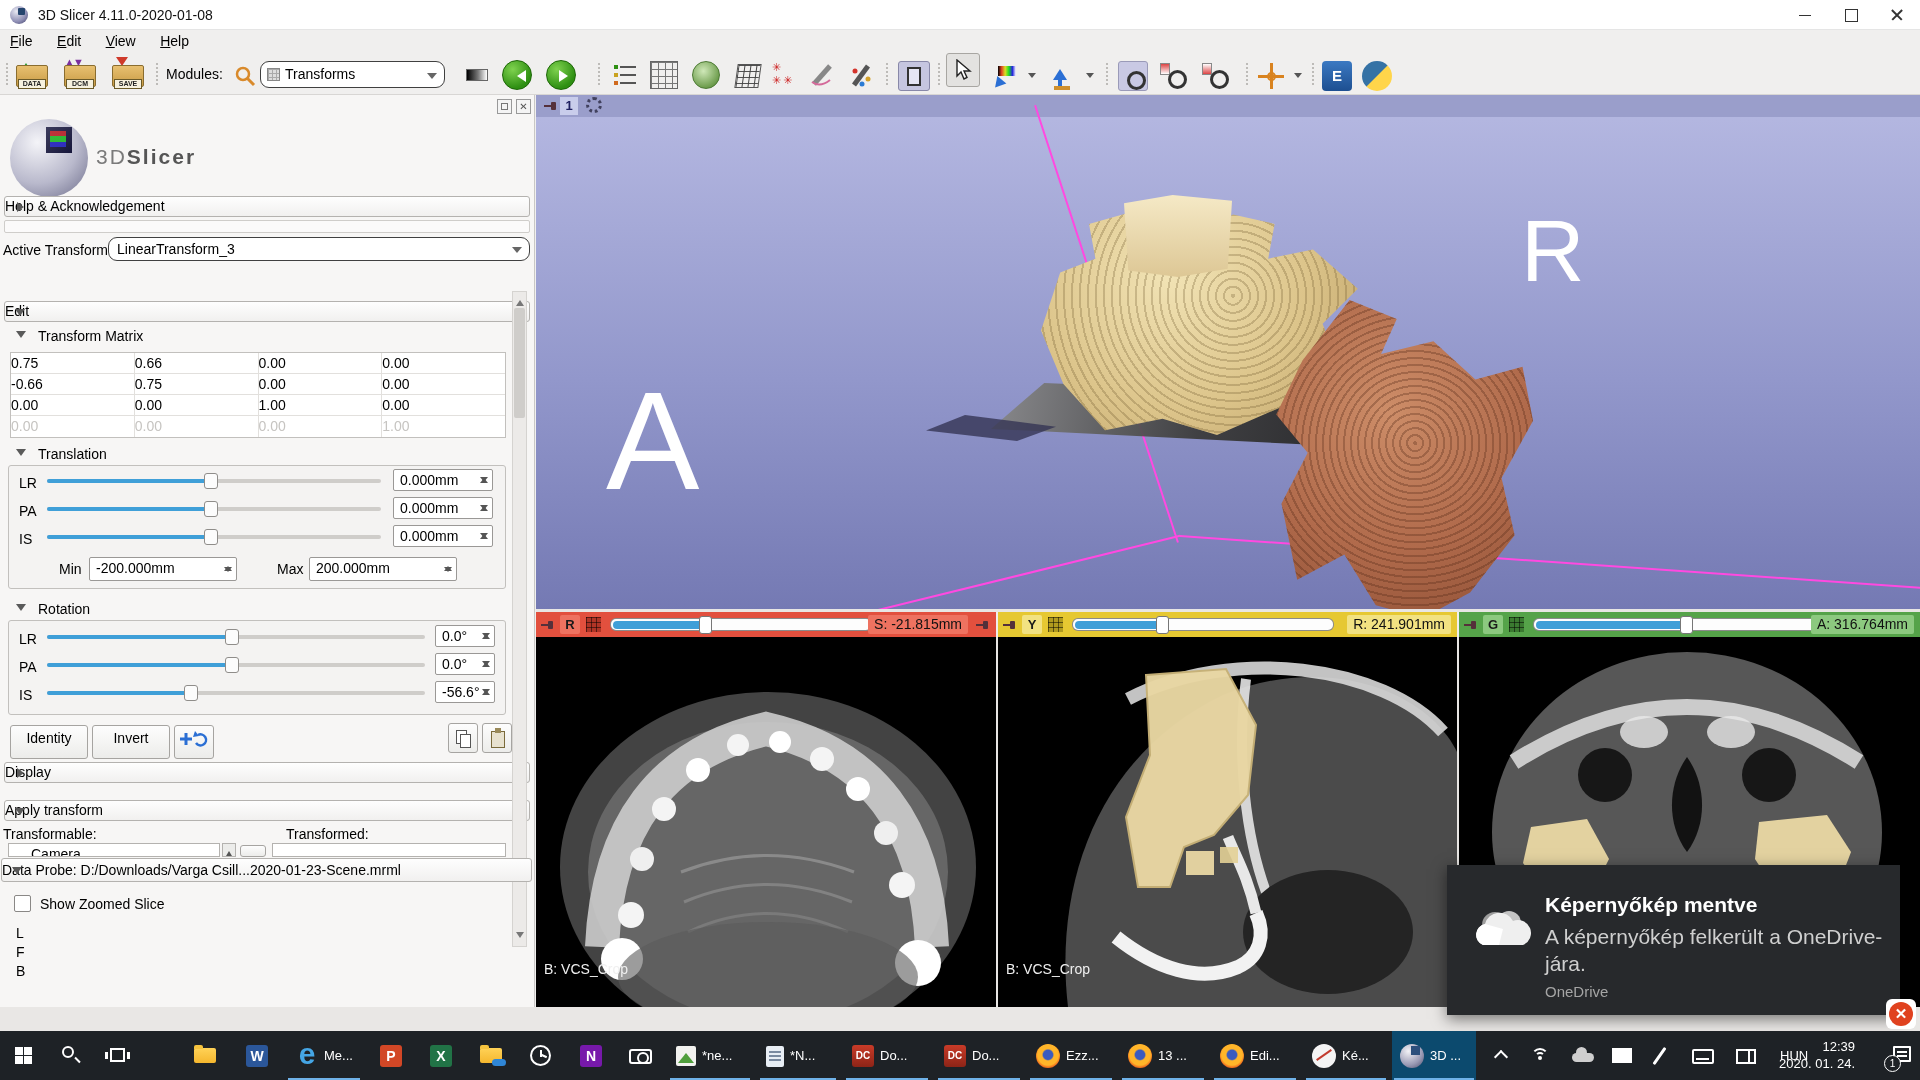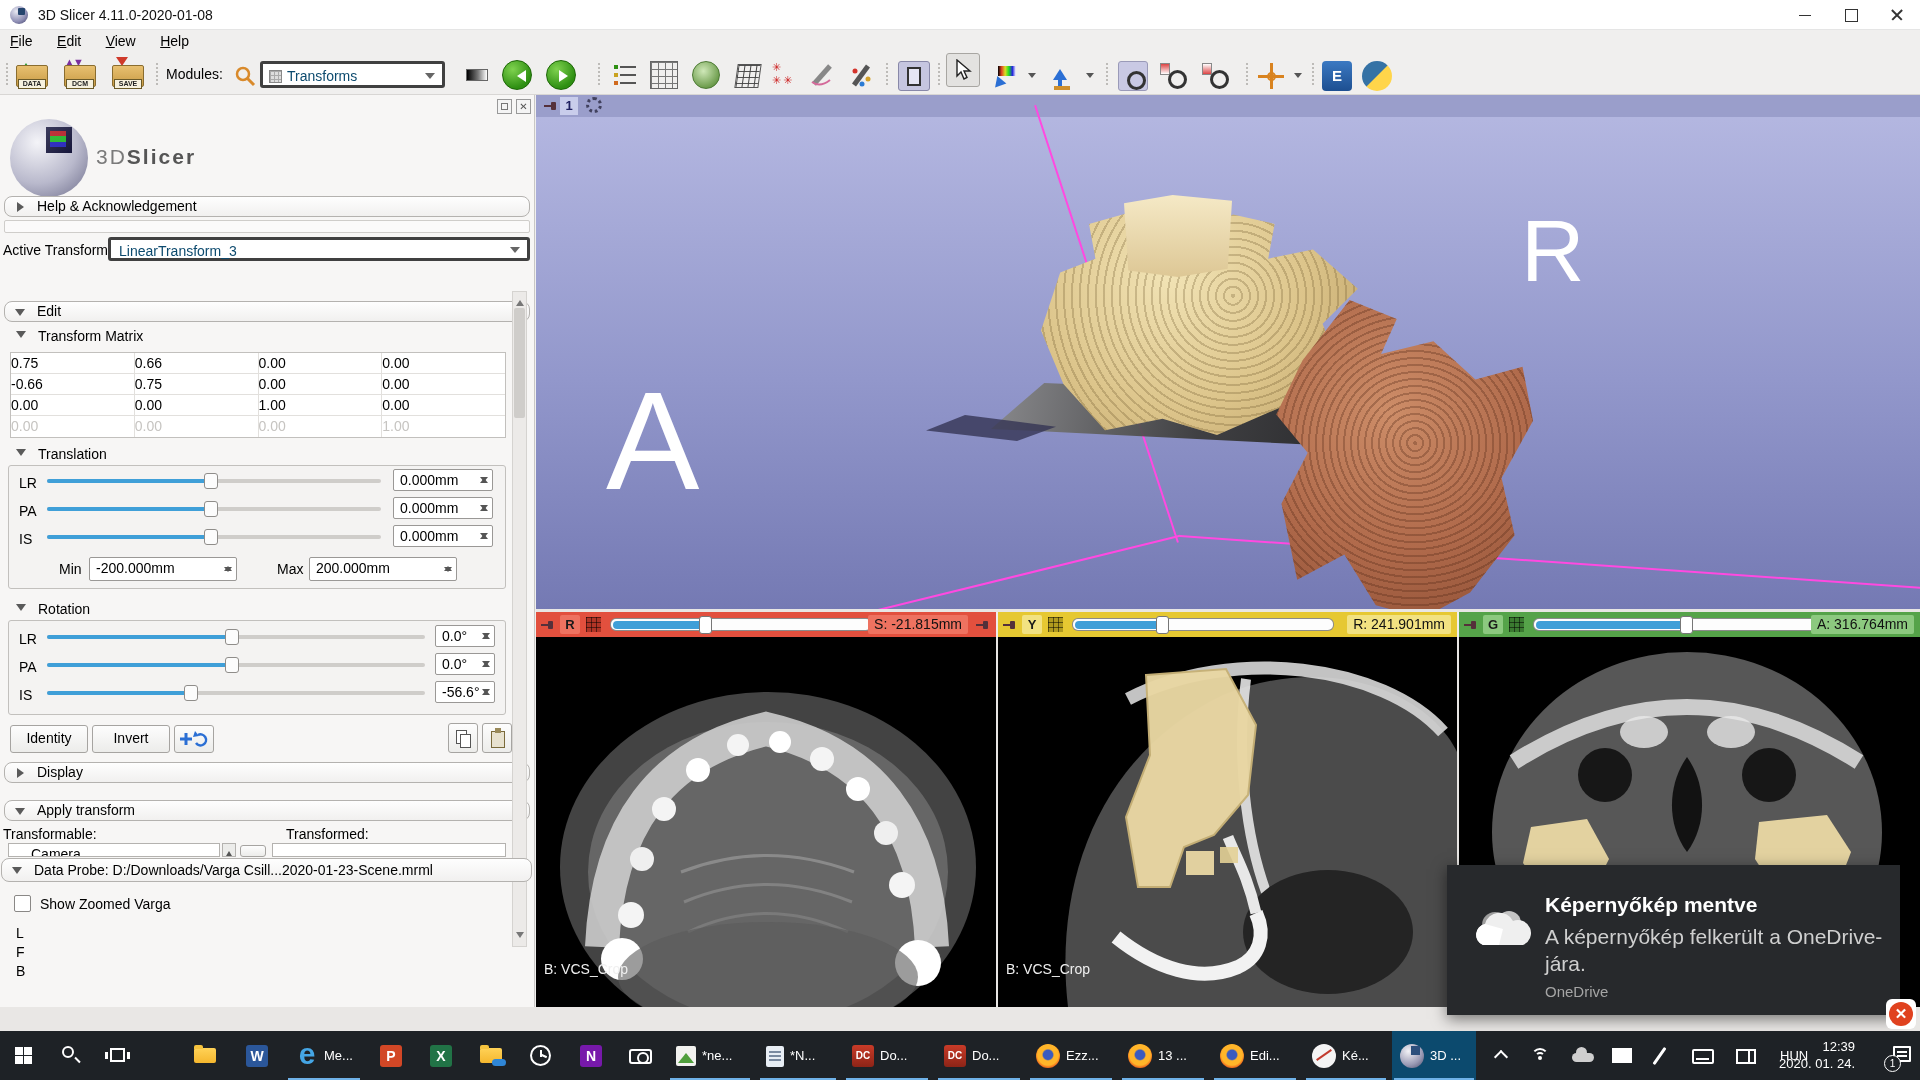--- a/index.html
+++ b/index.html
@@ -21,21 +21,21 @@
   .menu-item::first-letter { text-decoration:underline; }
   .toolbar { position:absolute; left:0; top:53px; width:1920px; height:42px; background:#f0efee; border-bottom:1px solid #d8d6d4; }
   .tb-handle { position:absolute; top:10px; height:22px; width:4px; border-left:2px dotted #bdbbb8; }
   .tb-label { position:absolute; top:13px; font-size:14px; color:#000; }
   .folder-btn { position:absolute; top:6px; width:38px; height:32px; }
   .folder-body { position:absolute; left:2px; top:6px; width:32px; height:22px; background:linear-gradient(#e8c070,#c89b45); border:1px solid #8a6d2f; border-radius:2px; }
   .folder-band { position:absolute; left:4px; bottom:2px; width:28px; height:10px; background:#f6f1df; border:1px solid #6b5a28; font-size:7px; font-weight:bold; color:#222; text-align:center; line-height:8px; letter-spacing:0; }
   .arrow-up-green{position:absolute;left:6px;top:-2px;width:0;height:0;border:6px solid transparent;border-bottom:9px solid #2f9e2f;}
   .arrow-dn-red{position:absolute;left:6px;top:-2px;width:0;height:0;border:6px solid transparent;border-top:9px solid #cf3a2a;}
   .arrows-purple{position:absolute;left:2px;top:-3px;font-size:11px;color:#7b2f9e;font-weight:bold;letter-spacing:-2px;}
-  .combo { position:absolute; background:#fff; border:3px solid #404040; border-radius:3px; font-size:14px; color:#0c4a6e; }
+  .combo { position:absolute; background:#fff; border:1px solid #404040; border-radius:9px; font-size:14px; color:#000000; }
   .combo .carat{ position:absolute; right:7px; top:50%; margin-top:-2px; width:0;height:0;border:5px solid transparent;border-top:6px solid #666;}
   .grid-chip{display:inline-block;width:13px;height:13px;margin:0 5px -2px 6px;background:
     linear-gradient(#aaa 1px,transparent 1px),linear-gradient(90deg,#aaa 1px,transparent 1px),#ddd;background-size:4px 4px;border:1px solid #888;}
   .nav-circle { position:absolute; top:7px; width:30px; height:30px; border-radius:50%; background:radial-gradient(circle at 35% 30%, #7fd24f, #2e8f12 70%); border:1px solid #1c6606; }
   .nav-circle:after{content:"";position:absolute;top:9px;width:0;height:0;border:6px solid transparent;}
   .nav-back:after{left:8px;border-right:9px solid #fff;}
   .nav-fwd:after{left:12px;border-left:9px solid #fff;}
   .tb-ico { position:absolute; top:8px; width:30px; height:30px; }
   .dd-carat{position:absolute;top:20px;width:0;height:0;border:4px solid transparent;border-top:5px solid #555;}
   .swatch-bw{position:absolute;top:16px;width:22px;height:12px;background:linear-gradient(90deg,#000,#777 55%,#fff);border:1px solid #666;}
@@ -46,40 +46,40 @@
   .sphere-ico{border-radius:50%;background:radial-gradient(circle at 40% 35%,#cfe8b8,#6f9e4f 70%,#4c7a33);border:1px solid #4c7a33;}
   .gridpen-ico{background:linear-gradient(#444 1px,transparent 1px),linear-gradient(90deg,#444 1px,transparent 1px);background-size:6px 6px;border:1px solid #555;transform:skewX(-8deg);}
   .tree-ico div{position:absolute;height:2px;background:#555;}
   .camera-ico{background:#c9c9e4;border:1px solid #9a9ab8;border-radius:3px;}
   .camera-ico:after{content:"";position:absolute;left:8px;top:9px;width:13px;height:13px;border:3px solid #333;border-radius:50%;}
   .camera-plain{background:transparent;border:none;}
   .cross-ico:before{content:"";position:absolute;left:14px;top:2px;width:3px;height:26px;background:#d9831f;}
   .cross-ico:after{content:"";position:absolute;left:2px;top:14px;width:26px;height:3px;background:#d9831f;}
   
   .panel { position:absolute; left:0; top:95px; width:535px; height:912px; background:#f7f6f5; border-right:1px solid #c9c7c5; }
-  .sec-bar { position:absolute; height:21px; background:linear-gradient(#fefefe,#f1f0ef); border:1px solid #b4b2af; border-radius:8px; font-size:14px; color:#000; line-height:19px; padding-left:32px; }
+  .sec-bar { position:absolute; height:21px; background:linear-gradient(#fefefe,#f1f0ef); border:1px solid #b4b2af; border-radius:3px; font-size:14px; color:#000; line-height:19px; }
   .tri-r { position:absolute; left:12px; top:5px; width:0;height:0;border:5px solid transparent;border-left:7px solid #5a5a5a; }
   .tri-d { position:absolute; left:10px; top:7px; width:0;height:0;border:5px solid transparent;border-top:7px solid #5a5a5a; }
   .sec-plain { position:absolute; font-size:14px; color:#000; }
   .mtx { position:absolute; left:10px; top:352px; width:496px; height:86px; background:#fff; border:1px solid #c2c0bd; }
   .mtx-row { display:flex; height:21px; border-bottom:1px solid #e2e0dd; }
   .mtx-row:last-child{border-bottom:none;}
   .mtx-cell { flex:1; border-right:1px solid #e2e0dd; font-size:14px; line-height:20px; color:#000; }
   .mtx-cell:last-child{border-right:none;}
   .mtx-row.ghost .mtx-cell{color:#c6c4c1;}
   .grp { position:absolute; left:8px; background:#f4f3f2; border:1px solid #c2c0bd; border-radius:3px; }
   .srow-label { position:absolute; font-size:14px; color:#000; }
   .qslider { position:absolute; height:18px; }
   .groove { position:absolute; left:0; right:0; top:7px; height:4px; background:#cfcdca; border-radius:2px; }
   .fill { position:absolute; left:0; top:7px; height:4px; background:#3f9fd8; border-radius:2px; }
   .shandle { position:absolute; top:1px; width:14px; height:16px; background:#fcfcfc; border:1px solid #8f8d8a; border-radius:3px; transform:translateX(-7px); }
   .spin { position:absolute; background:#fff; border:1px solid #9a9896; border-radius:2px; font-size:14px; color:#000; padding:2px 18px 0 6px; }
   .spin .up{position:absolute;right:4px;top:4px;width:0;height:0;border:4px solid transparent;border-bottom:5px solid #555;}
   .spin .dn{position:absolute;right:4px;bottom:4px;width:0;height:0;border:4px solid transparent;border-top:5px solid #555;}
-  .pbtn { position:absolute; height:28px; background:linear-gradient(#fdfdfd,#ececea); border:1px solid #a6a4a1; border-radius:3px; font-size:14px; color:#000; text-align:center; }
+  .pbtn { position:absolute; height:34px; background:linear-gradient(#fdfdfd,#ececea); border:1px solid #a6a4a1; border-radius:3px; font-size:14px; color:#000; text-align:center; }
   .scrollv { position:absolute; left:512px; top:196px; width:15px; height:656px; background:#eceae8; border:1px solid #d5d3d0; }
   .scroll-thumb { position:absolute; left:1px; top:16px; width:11px; height:110px; background:#cfcdca; border-radius:2px; }
   .sarr{position:absolute;left:3px;width:0;height:0;border:4px solid transparent;}
   .listbox { position:absolute; background:#fff; border:1px solid #b4b2af; overflow:hidden; font-size:14px; color:#000; }
   
   .view3d { position:absolute; left:536px; top:95px; width:1384px; height:517px; background:linear-gradient(#b6b9e2,#9297cb 55%,#7479b3); overflow:hidden; }
   .v3d-strip { position:absolute; left:0; top:0; width:100%; height:22px; background:#9a9ecb; }
   .v3d-tab { position:absolute; left:24px; top:2px; width:18px; height:18px; background:#c9cdeb; color:#202060; font-size:13px; font-weight:bold; text-align:center; line-height:18px; }
   .mline { position:absolute; height:2px; background:#ff49e1; transform-origin:left top; }
   .orient { position:absolute; color:#fff; font-weight:400; }
@@ -438,21 +438,21 @@
     <div class="sarr" style="top:4px;border-bottom:6px solid #777"></div>
     <div class="scroll-thumb"></div>
     <div class="sarr" style="bottom:4px;border-top:6px solid #777"></div>
   </div>
 
   <div class="sec-bar" style="left:1px;top:763px;width:531px;height:24px;line-height:22px">
     <div class="tri-d" style="top:8px"></div>
     <span>Data Probe: D:/Downloads/Varga Csill...2020-01-23-Scene.mrml</span>
   </div>
   <div class="checkbox" style="left:14px;top:800px"></div>
-  <div class="sec-plain" style="left:40px;top:801px">Show Zoomed Varga</div>
+  <div class="sec-plain" style="left:40px;top:801px">Show Zoomed Slice</div>
   <div class="sec-plain" style="left:16px;top:830px">L</div>
   <div class="sec-plain" style="left:16px;top:849px">F</div>
   <div class="sec-plain" style="left:16px;top:868px">B</div>
 </div>
 
 <div class="view3d">
   <div class="v3d-strip">
     <div class="pin-ico" style="left:8px;top:6px"></div>
     <div class="v3d-tab">1</div>
     <div class="gear-ico" style="left:50px;top:2px"></div>

